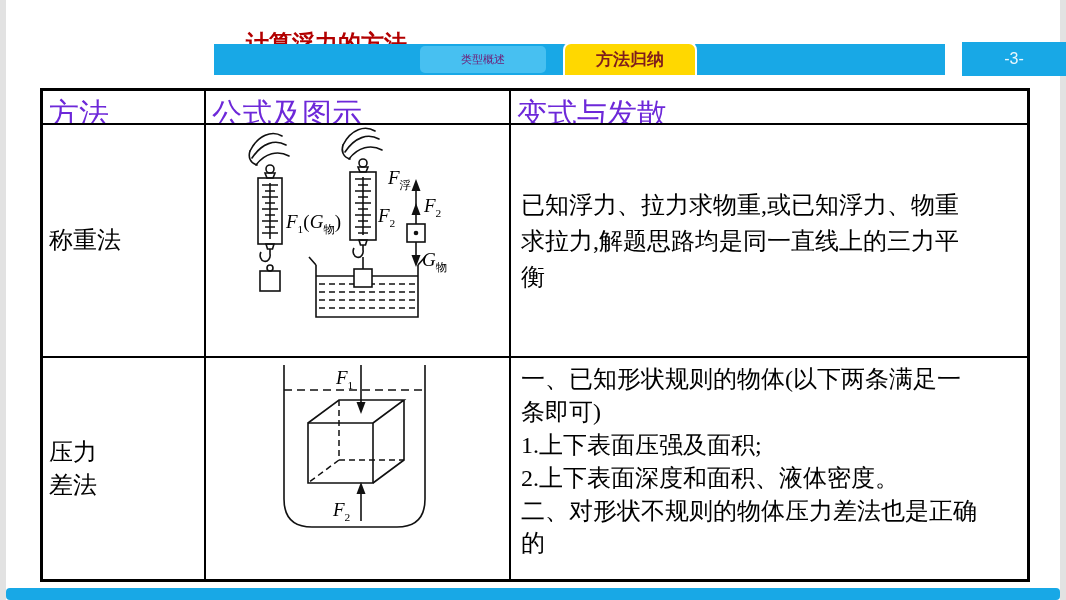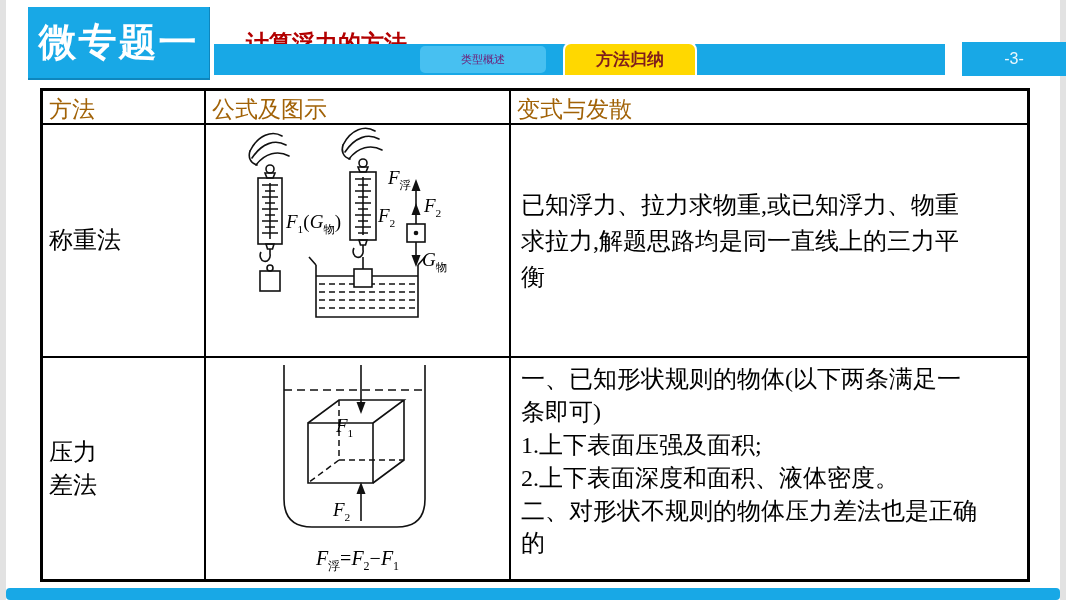--- a/index.html
+++ b/index.html
@@ -44,21 +44,21 @@
   }
 
   
   .tbl {
     position:absolute; left:40px; top:88px; width:990px; height:494px;
     border:3px solid #000; box-sizing:border-box; background:#fff;
     display:grid; grid-template-columns:163px 305px 1fr; grid-template-rows:34px 233px 1fr;
   }
   .cell { border-right:2px solid #000; border-bottom:2px solid #000; box-sizing:border-box; position:relative; overflow:hidden; }
   .cell.lc { border-right:none; } .cell.lr { border-bottom:none; }
-  .hc { font-size:23px; padding:3px 0 0 6px; color:#a16207; }
+  .hc { font-size:30px; padding:3px 0 0 6px; color:#6d28d9; }
   .mc { display:flex; align-items:center; padding-left:6px; font-size:24px; color:#000; }
   .mc span { white-space:pre-line; line-height:1.35; }
   .nc { font-size:24px; color:#000; padding:0 0 0 10px; }
   .nc.center { display:flex; align-items:center; }
   .nc .txt { white-space:pre-line; }
   .nc1 .txt { line-height:1.5; }
   .nc2 { padding-top:5px; } .nc2 .txt { line-height:1.37; }
 
   
   .diag svg { position:absolute; }
@@ -74,21 +74,20 @@
 
   .bottombar { position:absolute; left:6px; top:588px; width:1054px; height:12px; background:#18a8e6; border-radius:4px; }
 </style>
 </head>
 <body>
 
 <div class="page">
   <div class="edge left"></div>
   <div class="edge right"></div>
 
-  <div class="badge">微专题一</div>
   <div class="slide-title">计算浮力的方法</div>
   <div class="header-bar"></div>
   <div class="tab1">类型概述</div>
   <div class="tab2">方法归纳</div>
   <div class="pagenum">-3-</div>
 
   <div class="tbl">
 
     <div class="cell hc">方法</div>
     <div class="cell hc">公式及图示</div>
@@ -172,23 +171,22 @@
           <path class="st" d="M67,60 L98,37 H163 L132,60 M163,37 V97 L132,120"></path>
           <path class="dash" d="M98,37 V97 H163 M98,97 L67,120"></path>
         </g>
         <g>
           <path class="st" d="M120,2 V42"></path>
           <polygon class="blk" points="120,51 115.5,39 124.5,39"></polygon>
           <path class="st" d="M120,158 V128"></path>
           <polygon class="blk" points="120,119 115.5,131 124.5,131"></polygon>
         </g>
       </svg>
-      <div class="lbl" style="left:130px;top:9px;margin-top:48px;"><i>F</i><sub>1</sub></div>
+      <div class="lbl" style="left:130px;top:9px;"><i>F</i><sub>1</sub></div>
       <div class="lbl" style="left:127px;top:141px;"><i>F</i><sub>2</sub></div>
-      <div class="formula" style="bottom:4px;"><i>F</i><sub>浮</sub>=<i>F</i><sub>2</sub>−<i>F</i><sub>1</sub></div>
     </div>
     <div class="cell lc lr nc nc2">
       <span class="txt">一、已知形状规则的物体(以下两条满足一
 条即可)
 1.上下表面压强及面积;
 2.上下表面深度和面积、液体密度。
 二、对形状不规则的物体压力差法也是正确
 的</span>
     </div>
   </div>

